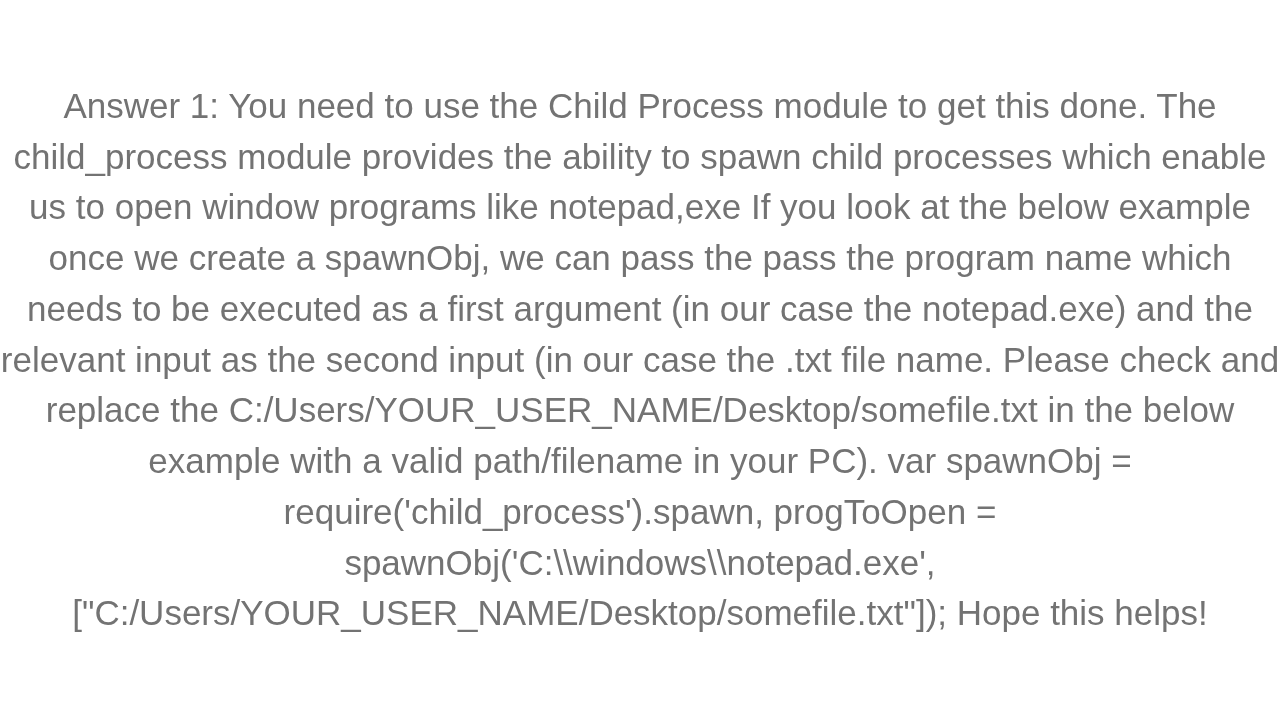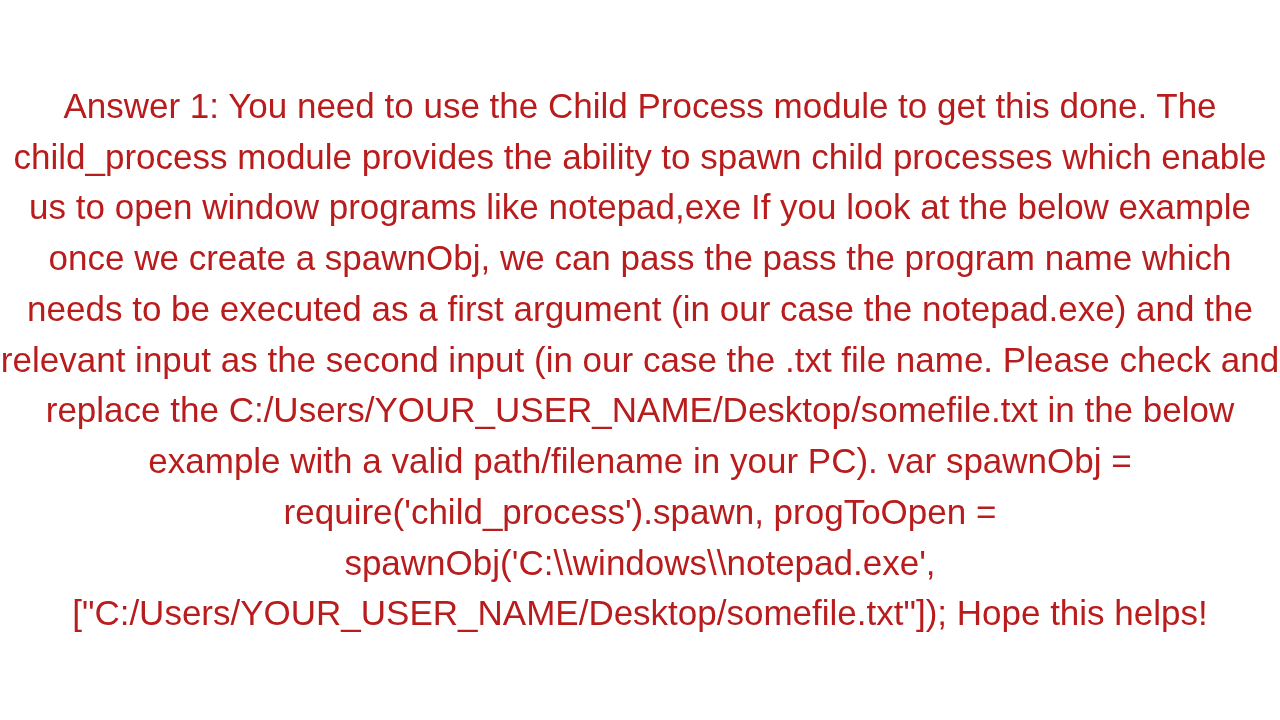--- a/index.html
+++ b/index.html
@@ -14,21 +14,21 @@
       font-family: Arial, Helvetica, sans-serif;
       display: flex;
       align-items: center;
       justify-content: center;
       overflow: hidden;
     }
     .content {
       text-align: center;
       font-size: 35px;
       line-height: 1.45;
-      color: #b91c1c;
+      color: #737373;
       font-weight: 400;
       width: 100%;
       padding: 0 0;
     }
   </style>
 </head>
 <body>
 
 <div class="content">Answer 1: You need to use the Child Process module to get this done. The child_process module provides the ability to spawn child processes which enable us to open window programs like notepad,exe If you look at the below example once we create a spawnObj, we can pass the pass the program name which needs to be executed as a first argument (in our case the notepad.exe) and the relevant input as the second input (in our case the .txt file name. Please check and replace the C:/Users/YOUR_USER_NAME/Desktop/somefile.txt in the below example with a valid path/filename in your PC).  var spawnObj = require('child_process').spawn, progToOpen = spawnObj('C:\\windows\\notepad.exe', ["C:/Users/YOUR_USER_NAME/Desktop/somefile.txt"]);  Hope this helps!</div>
 

